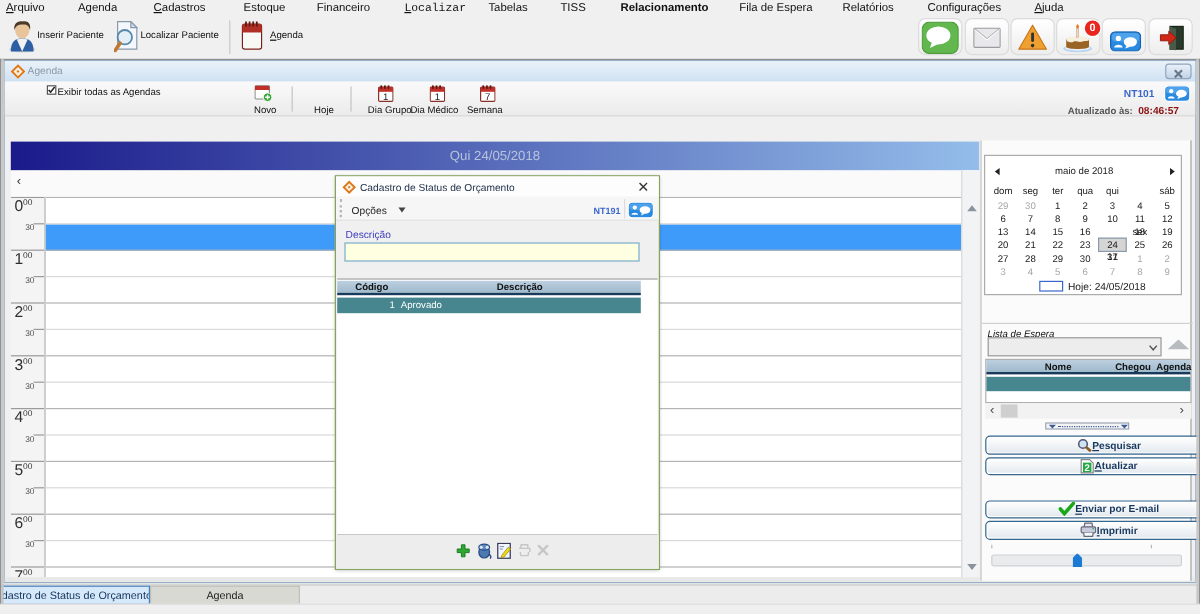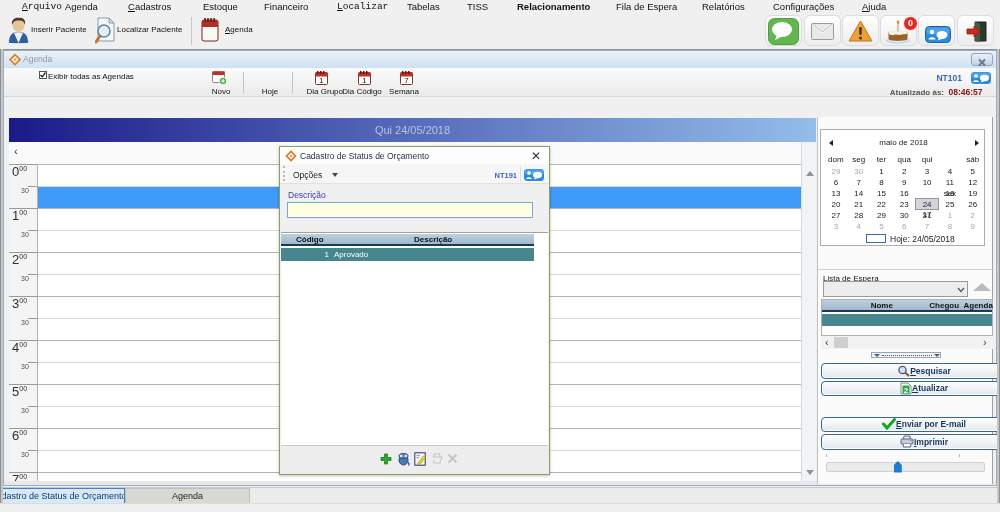--- a/index.html
+++ b/index.html
@@ -11,21 +11,21 @@
   .btn { width:206px; height:15.5px; border:1px solid #35678f; border-radius:4px;
          background:linear-gradient(#ffffff,#e2e8ee); display:flex; align-items:center;
          justify-content:center; gap:0; font-size:8.5px; font-weight:bold; color:#17375e;
          box-shadow:inset 0 0 0 1px #fff; }
   .btn svg { flex:0 0 auto; }
 </style>
 </head>
 <body>
 
 <div class="abs" id="menubar" style="left:0;top:0;width:1000px;height:14px;background:#f0f0f0;">
-  <span class="menu-item" style="left:22px;font-family:Liberation Mono, monospace;"><span class="u">A</span>rquivo</span>
+  <span class="menu-item" style="left:5px;"><span class="u">A</span>rquivo</span>
   <span class="menu-item" style="left:65px;">Agenda</span>
   <span class="menu-item" style="left:128px;"><span class="u">C</span>adastros</span>
   <span class="menu-item" style="left:203px;">Estoque</span>
   <span class="menu-item" style="left:264px;">Financeiro</span>
   <span class="menu-item" style="left:337px;font-family:Liberation Mono, monospace;"><span class="u">L</span>ocalizar</span>
   <span class="menu-item" style="left:407px;">Tabelas</span>
   <span class="menu-item" style="left:467px;">TISS</span>
   <span class="menu-item" style="left:517px;font-weight:bold;">Relacionamento</span>
   <span class="menu-item" style="left:616px;">Fila de Espera</span>
   <span class="menu-item" style="left:702px;">Relatórios</span>
@@ -179,21 +179,21 @@
     <span class="abs" style="left:293px;top:19px;width:46px;text-align:right;font-size:8px;color:#111;">Dia Grupo</span>
 
     <svg class="abs" style="left:354px;top:3px;" width="13" height="14" viewBox="0 0 13 14">
       <rect x="0.5" y="1.5" width="12" height="12" rx="1" fill="#fff" stroke="#883028"></rect>
       <rect x="0.5" y="1.5" width="12" height="4" fill="#c03028"></rect>
       <rect x="2" y="0" width="1.5" height="3" fill="#601810"></rect>
         <rect x="5" y="0" width="1.5" height="3" fill="#601810"></rect>
         <rect x="8" y="0" width="1.5" height="3" fill="#601810"></rect>
       <text x="6.5" y="12" font-size="8" text-anchor="middle" fill="#222" font-family="Liberation Sans">1</text>
     </svg>
-    <span class="abs" style="left:335px;top:19px;width:46px;text-align:center;font-size:8px;color:#111;">Dia Código</span>
+    <span class="abs" style="left:335px;top:19px;width:46px;text-align:center;font-size:8px;color:#111;">Dia Médico</span>
 
     <svg class="abs" style="left:396px;top:3px;" width="13" height="14" viewBox="0 0 13 14">
       <rect x="0.5" y="1.5" width="12" height="12" rx="1" fill="#fff" stroke="#883028"></rect>
       <rect x="0.5" y="1.5" width="12" height="4" fill="#c03028"></rect>
       <rect x="2" y="0" width="1.5" height="3" fill="#601810"></rect>
         <rect x="5" y="0" width="1.5" height="3" fill="#601810"></rect>
         <rect x="8" y="0" width="1.5" height="3" fill="#601810"></rect>
       <text x="6.5" y="12" font-size="8" text-anchor="middle" fill="#222" font-family="Liberation Sans">7</text>
     </svg>
     <span class="abs" style="left:377px;top:19px;width:46px;text-align:center;font-size:8px;color:#111;">Semana</span>
@@ -335,21 +335,21 @@
 <span class="abs" style="left:49.1px;top:92.0px;width:22.8px;text-align:center;font-size:8px;color:#a6a6a6;">5</span>
 <span class="abs" style="left:71.9px;top:92.0px;width:22.8px;text-align:center;font-size:8px;color:#a6a6a6;">6</span>
 <span class="abs" style="left:94.7px;top:92.0px;width:22.8px;text-align:center;font-size:8px;color:#a6a6a6;">7</span>
 <span class="abs" style="left:117.5px;top:92.0px;width:22.8px;text-align:center;font-size:8px;color:#a6a6a6;">8</span>
 <span class="abs" style="left:140.3px;top:92.0px;width:22.8px;text-align:center;font-size:8px;color:#a6a6a6;">9</span>
     <div class="abs" style="left:44.5px;top:103.5px;width:20px;height:9px;background:#fff;border:1px solid #3a66cc;"></div>
     <span class="abs" style="left:69px;top:103.5px;font-size:8.5px;color:#1a1a1a;">Hoje: 24/05/2018</span>
   </div>
 
   <div class="abs" style="left:0;top:152px;width:176px;height:1px;background:#d0d0d0;"></div>
-  <span class="abs" style="left:5px;top:156.5px;font-size:8px;color:#111;">Lista de Espera</span>
+  <span class="abs" style="left:5px;top:156.5px;font-size:8px;color:#111;font-style:italic;">Lista de Espera</span>
 
   <div class="abs" style="left:5px;top:163.5px;width:145px;height:16px;background:#ededed;border:1px solid #9a9a9a;">
     <svg class="abs" style="left:133px;top:5px;" width="8" height="6" viewBox="0 0 8 6">
         <path d="M1 1 L4 4.5 L7 1" fill="none" stroke="#555" stroke-width="1.2"></path>
       </svg>
   </div>
 
   <div class="abs" style="left:155px;top:166px;width:0;height:0;border-left:9px solid transparent;border-right:9px solid transparent;border-bottom:8px solid #b8bcc0;"></div>
 
   <div class="abs" style="left:3px;top:182px;width:172px;height:36.5px;background:#fff;border:1px solid #b0b0b0;">

